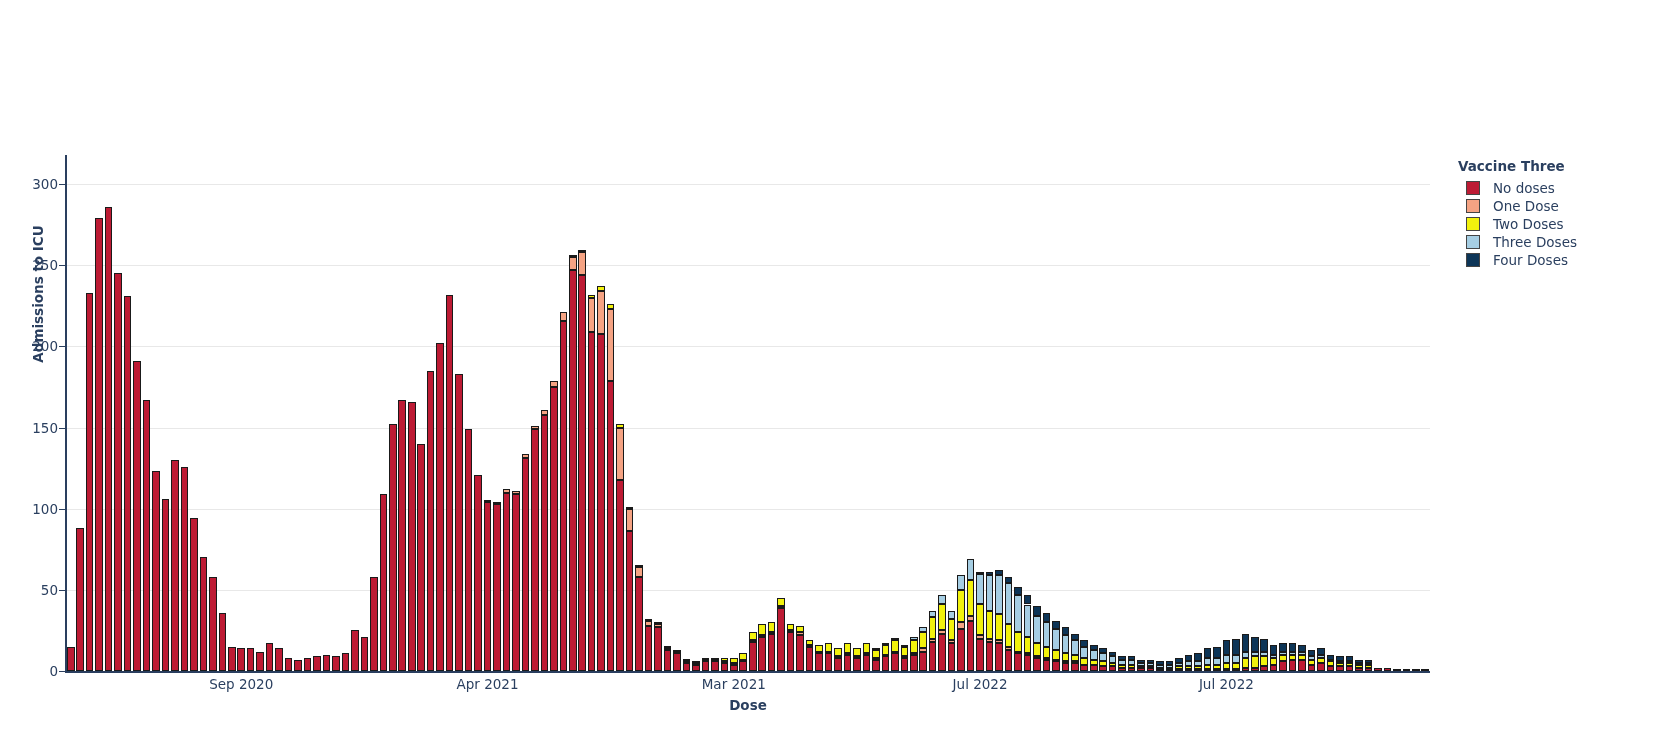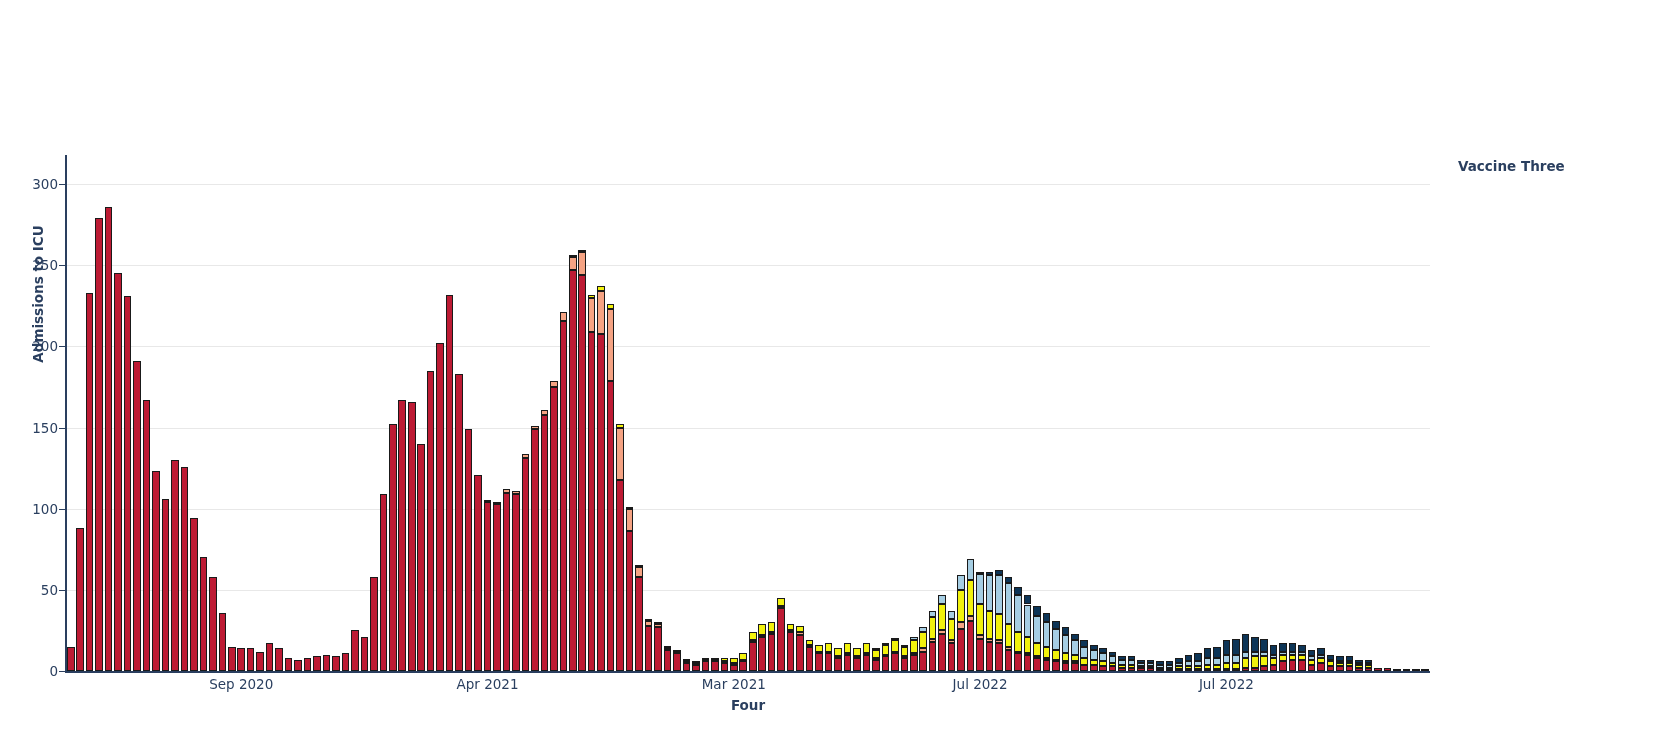--- a/index.html
+++ b/index.html
@@ -820,19 +820,41 @@
       </div>
     </div>
 
   <div id="xtick-layer">
       <div class="xtick-label" style="left: 241.236px;">Sep 2020</div>
       <div class="xtick-label" style="left: 487.514px;">Apr 2021</div>
       <div class="xtick-label" style="left: 733.792px;">Mar 2021</div>
       <div class="xtick-label" style="left: 980.069px;">Jul 2022</div>
       <div class="xtick-label" style="left: 1226.35px;">Jul 2022</div>
     </div>
-  <div id="xaxis-title">Four</div>
+  <div id="xaxis-title">Dose</div>
 
   <div id="legend">
     <div id="legend-title">Vaccine Three</div>
+    <div id="legend-items">
+        <div class="legend-row">
+          <div class="legend-swatch" style="background: rgb(189, 27, 52);"></div>
+          <div class="legend-label">No doses</div>
+        </div>
+        <div class="legend-row">
+          <div class="legend-swatch" style="background: rgb(245, 163, 131);"></div>
+          <div class="legend-label">One Dose</div>
+        </div>
+        <div class="legend-row">
+          <div class="legend-swatch" style="background: rgb(242, 242, 13);"></div>
+          <div class="legend-label">Two Doses</div>
+        </div>
+        <div class="legend-row">
+          <div class="legend-swatch" style="background: rgb(166, 206, 227);"></div>
+          <div class="legend-label">Three Doses</div>
+        </div>
+        <div class="legend-row">
+          <div class="legend-swatch" style="background: rgb(13, 53, 87);"></div>
+          <div class="legend-label">Four Doses</div>
+        </div>
+      </div>
   </div>
 
 </div>
 
 </body></html>

